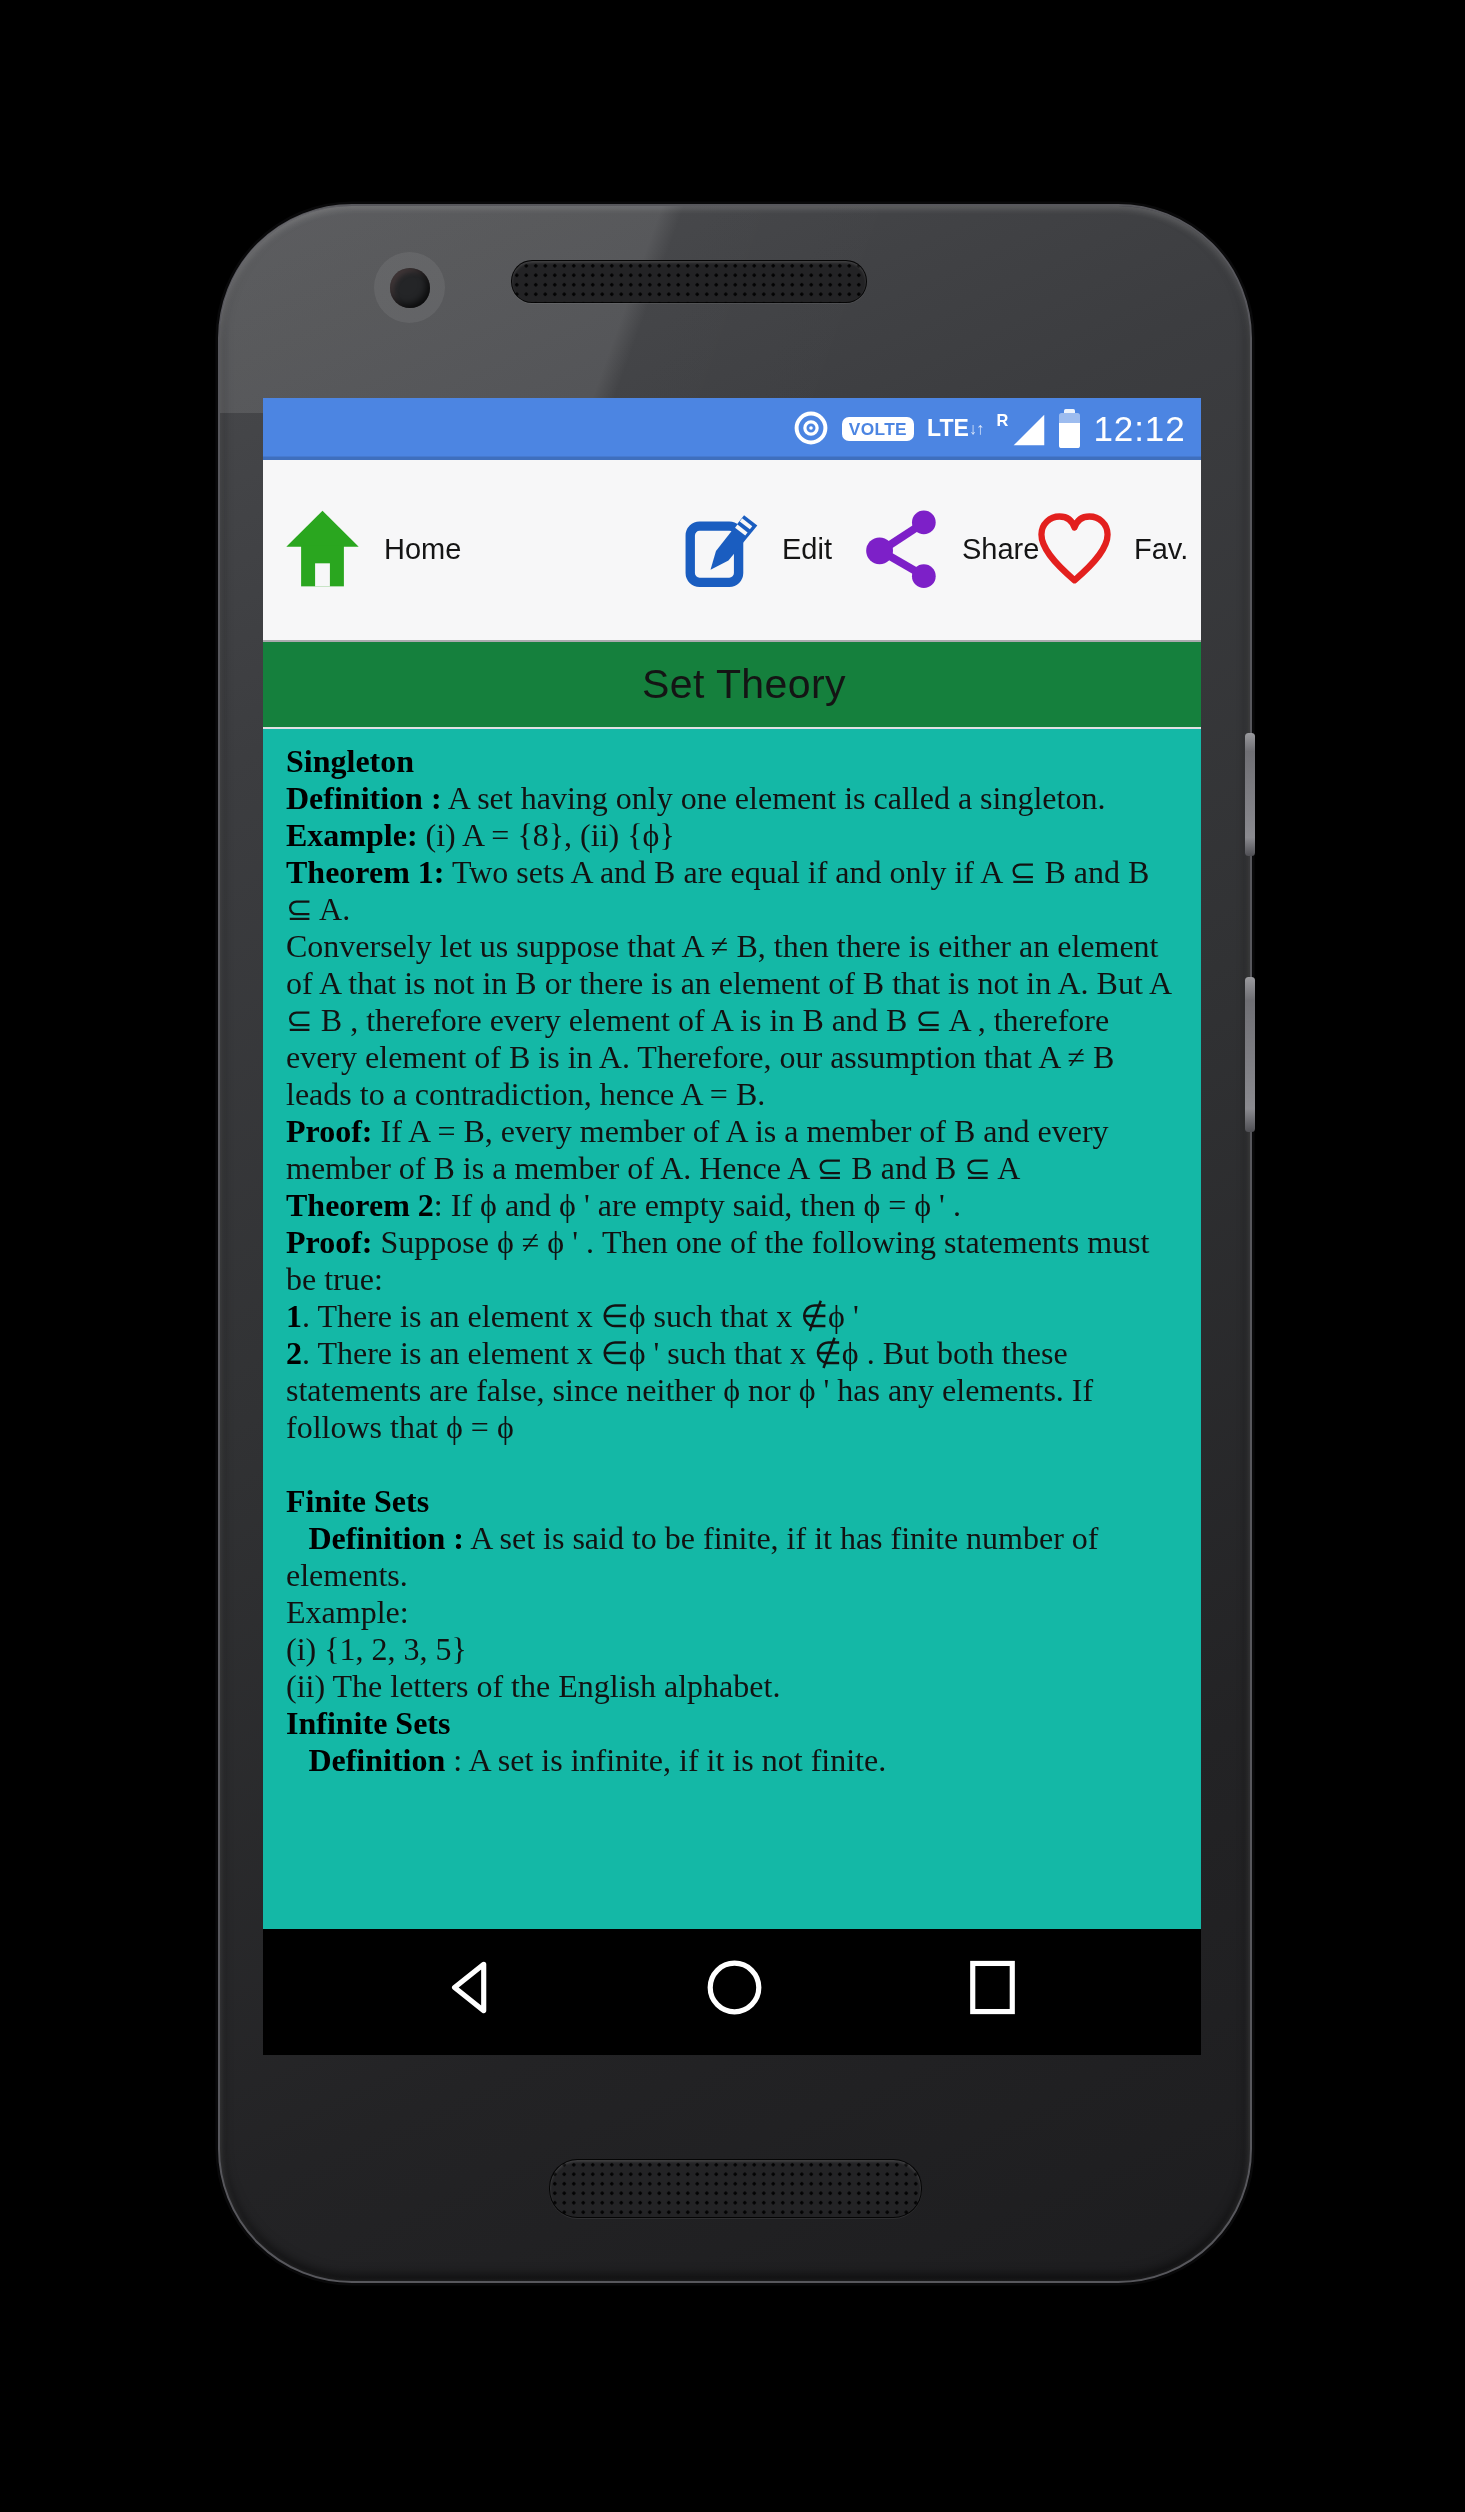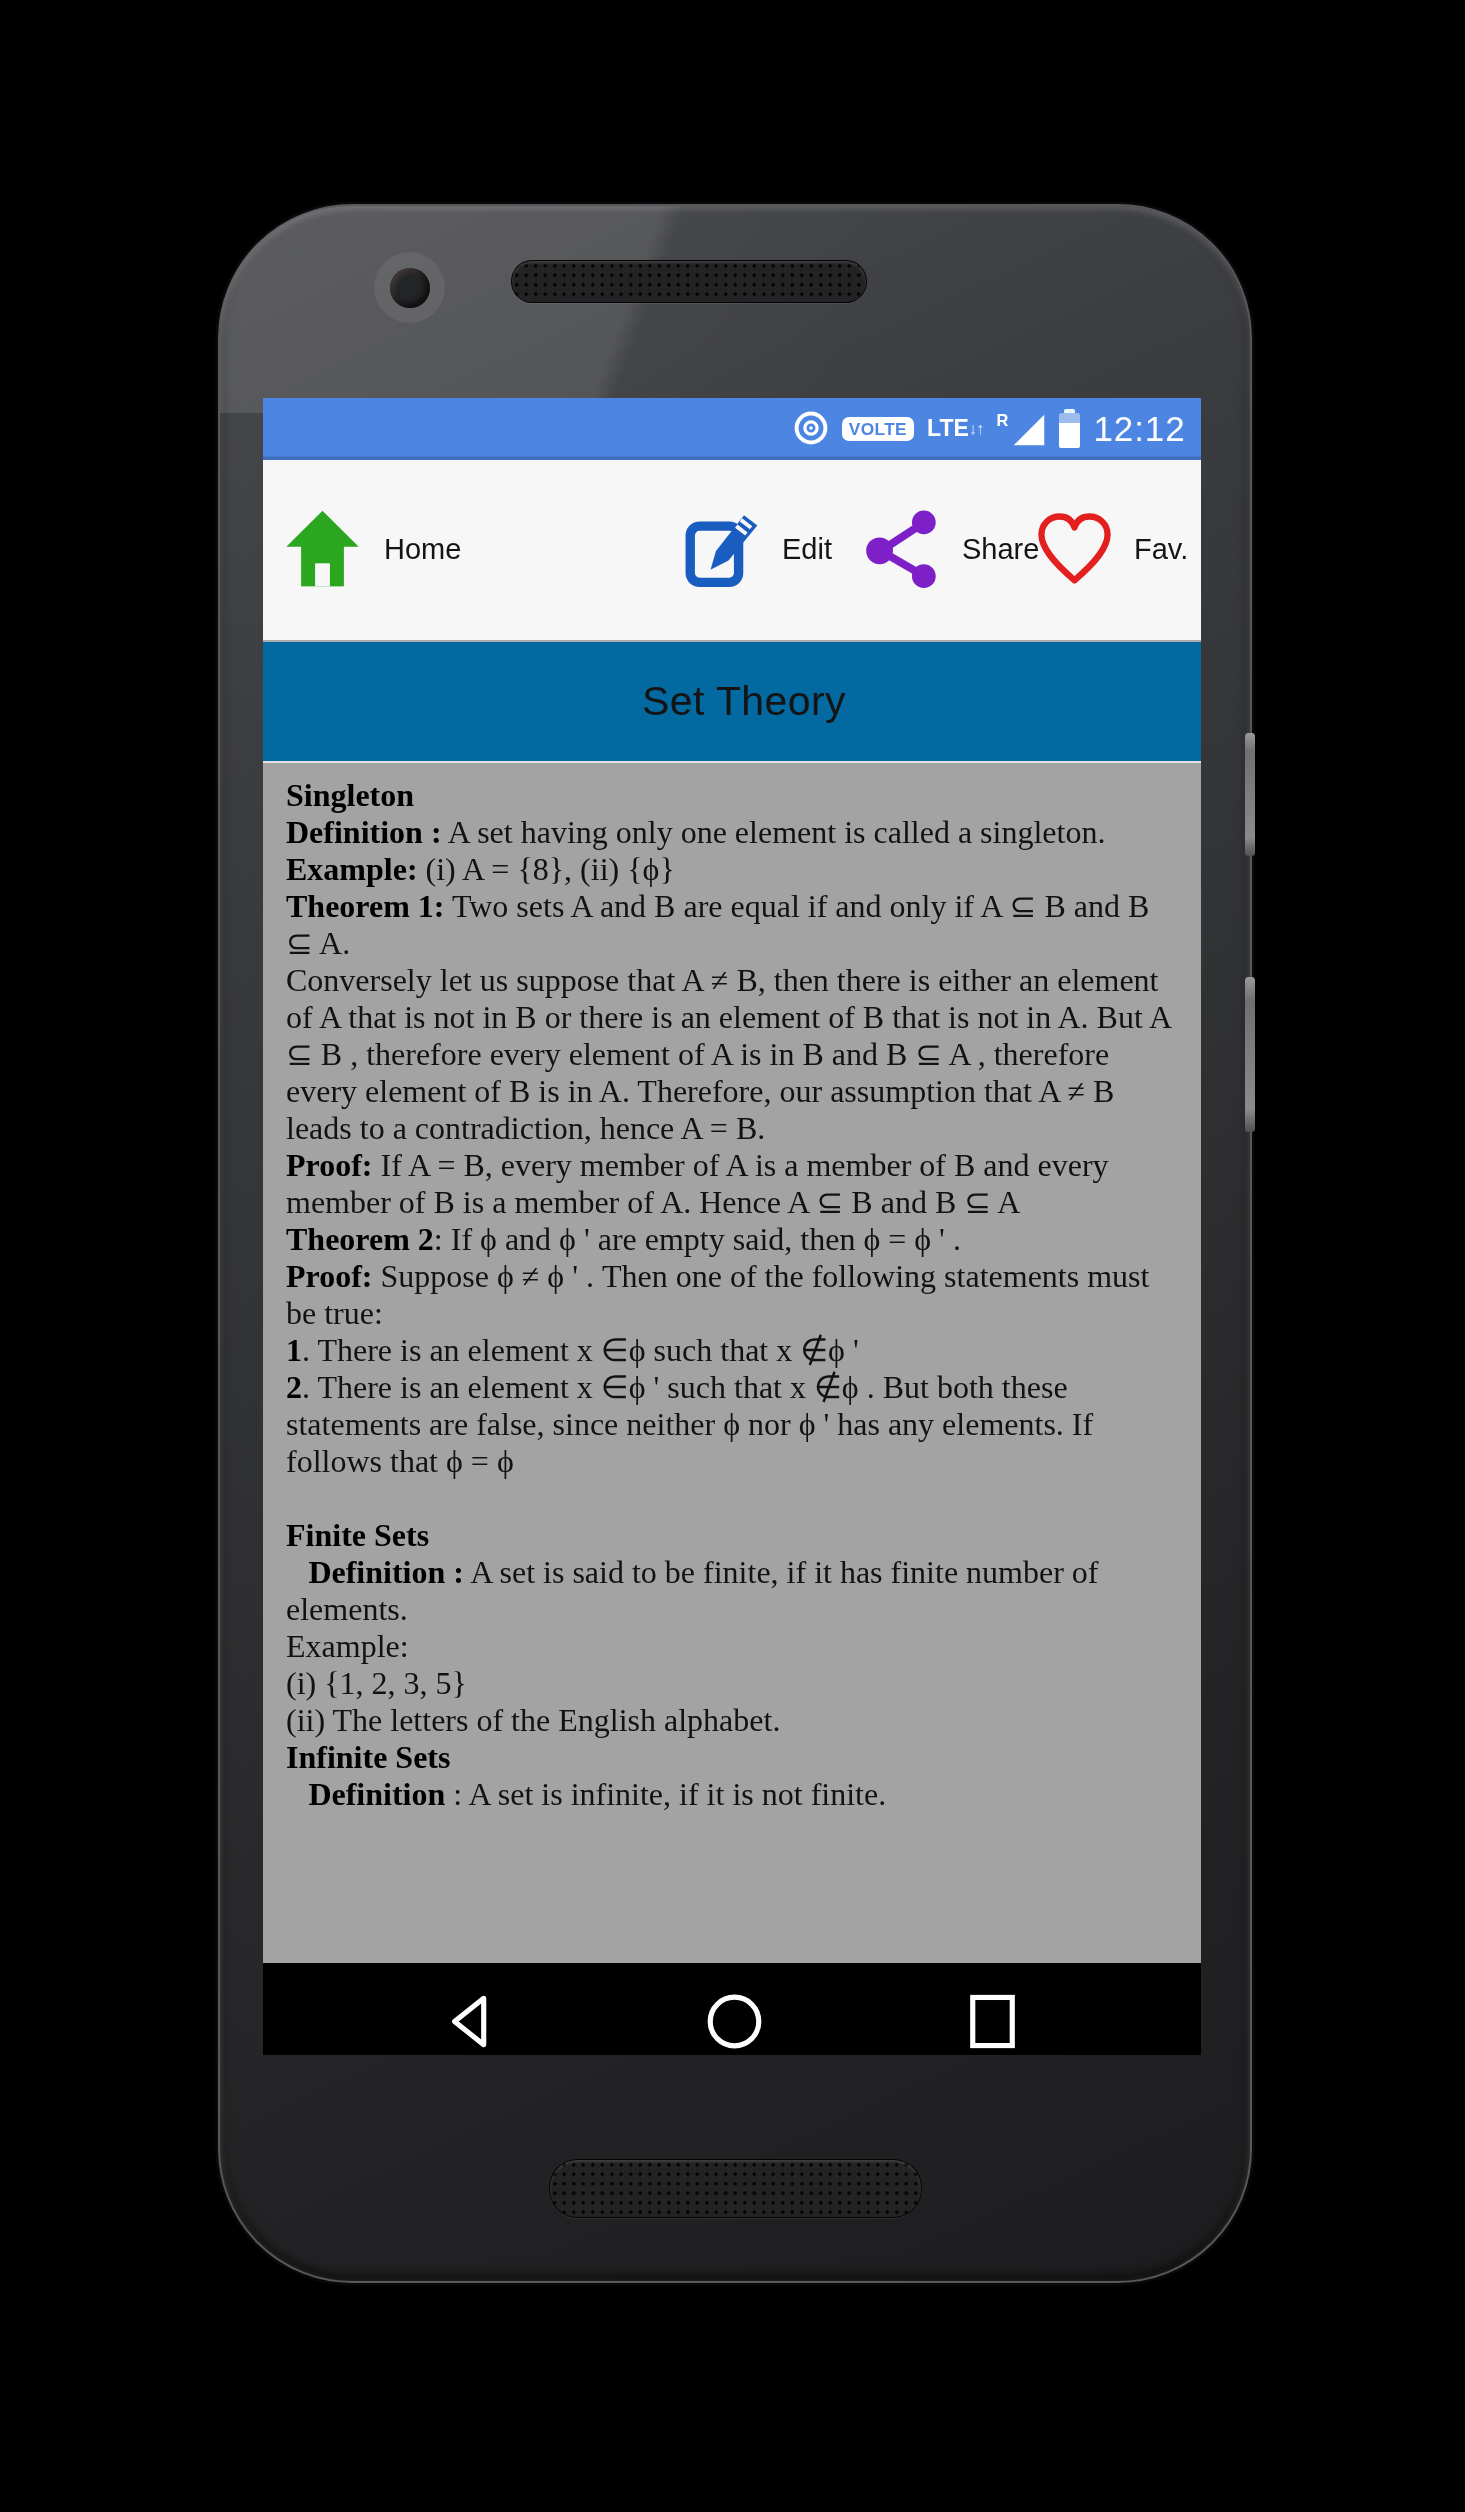--- a/index.html
+++ b/index.html
@@ -51,27 +51,27 @@
   .clock{color:#fff;font-size:35px;font-weight:400;letter-spacing:0.9px;}
 
   
   .toolbar{position:relative;width:100%;height:180px;background:#f7f7f8;}
   .tb-item{position:absolute;top:15.5px;width:155px;height:148px;display:flex;
            align-items:center;justify-content:flex-start;gap:20px;background:none;border:none;padding:0;cursor:pointer;}
   .tb-item .lbl{font-size:29px;color:#151515;line-height:1;}
   .tb-home{left:18px;} .tb-edit{left:421px;} .tb-share{left:600px;} .tb-fav{left:772px;}
 
   
-  .titlebar{position:relative;width:100%;height:123px;background:#0369a1;box-sizing:border-box;
+  .titlebar{position:relative;width:100%;height:89px;background:#15803d;box-sizing:border-box;
             border-top:2.6px solid #aaaaae;border-bottom:2.6px solid #e1e1e4;
             display:flex;align-items:center;justify-content:center;padding-left:24px;}
   .titlebar h1{margin:0;font-size:41px;font-weight:500;color:#141414;letter-spacing:0.4px;}
 
   
-  .content{position:relative;width:100%;height:1200px;background:#a3a3a3;box-sizing:border-box;
+  .content{position:relative;width:100%;height:1200px;background:#14b8a6;box-sizing:border-box;
            padding:14px 21px 0 23px;overflow:hidden;
            font-family:"Liberation Serif",serif;font-size:32px;line-height:37px;color:#121212;}
   .content p{margin:0;}
   .content p.gap{margin-top:37px;}
   .content p.indent{text-indent:22.4px;}
   .content b{font-weight:700;color:#000;}
 
   
   .navbar{position:relative;width:100%;height:117px;background:#000;}
   .nav-btn{position:absolute;top:0;height:100%;width:104px;display:flex;align-items:center;justify-content:center;

